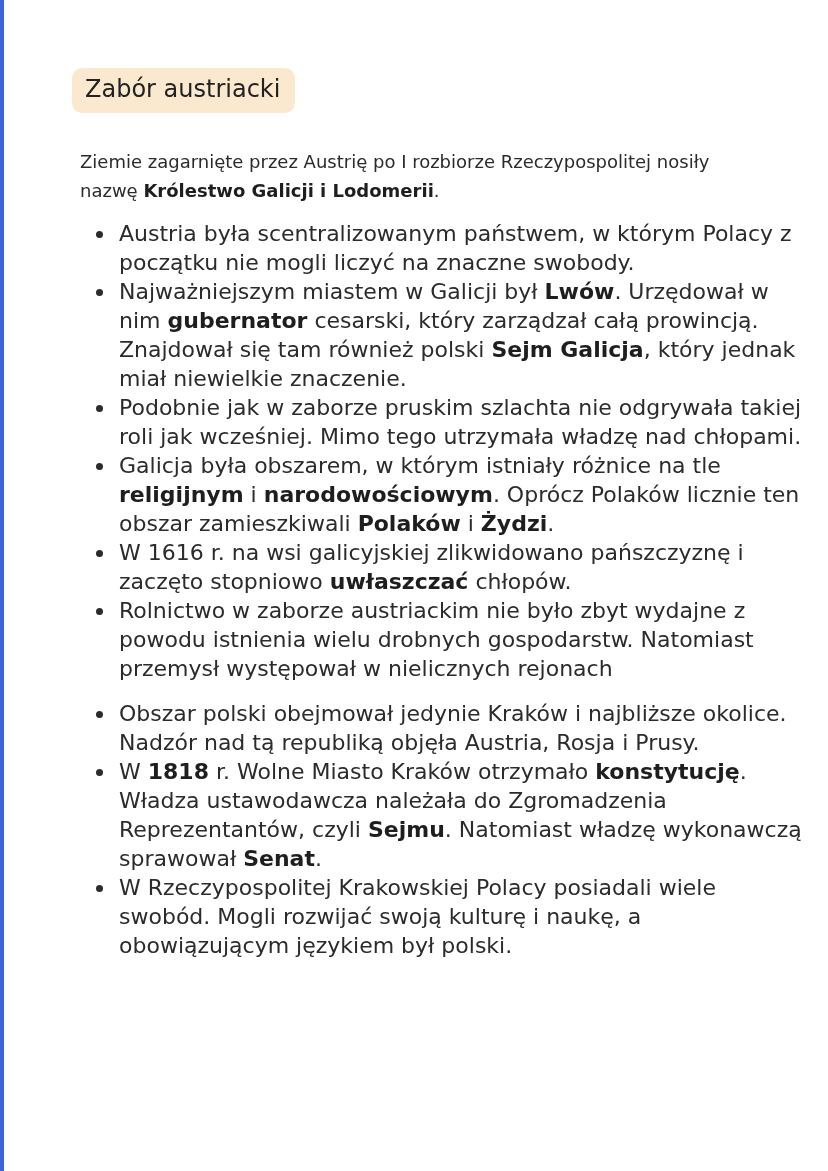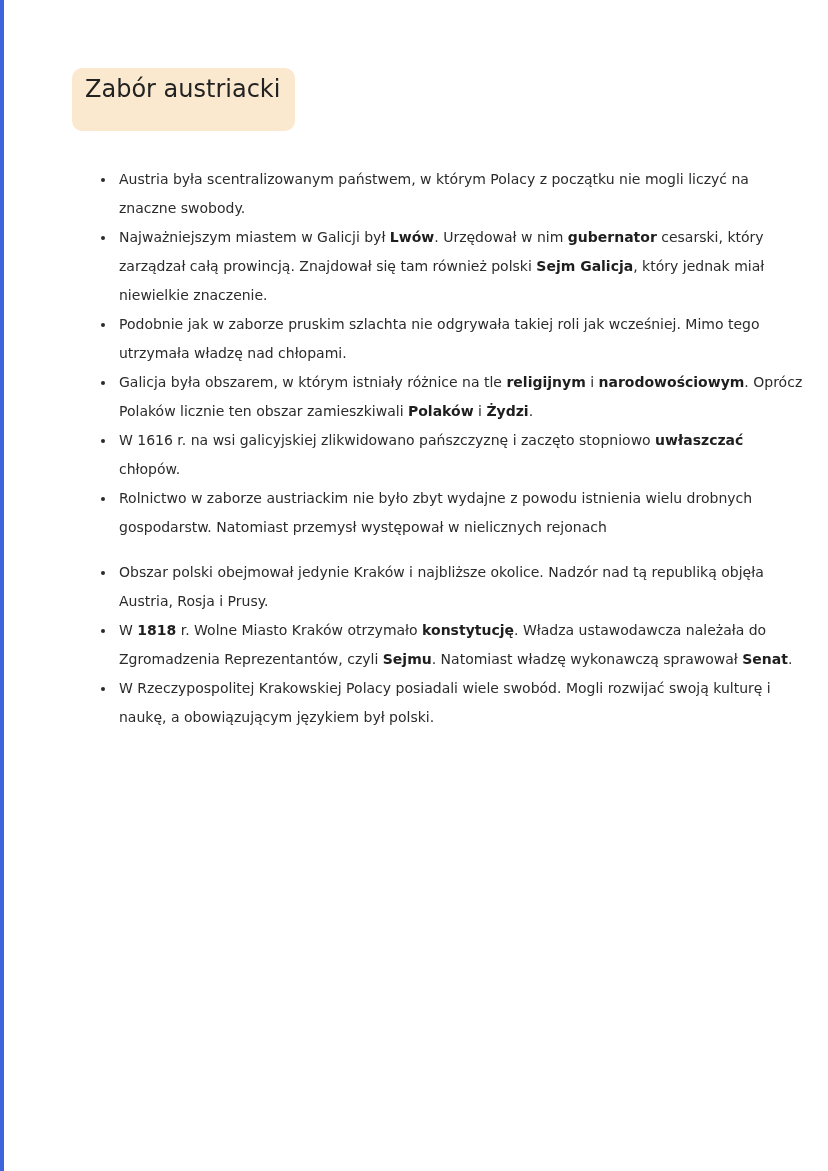--- a/index.html
+++ b/index.html
@@ -25,38 +25,38 @@
   }
   .content {
     padding: 48px 18px 0 72px;
   }
   .section { }
   .section + .section { margin-top: 16px; }
   .heading-badge {
     display: inline-block;
     background: #fbe9cf;
     border-radius: 10px;
-    padding: 7px 15px 27px 13px;
+    padding: 7px 15px 9px 13px;
     font-size: 24px;
     line-height: 1.2;
     font-weight: 400;
     color: #222222;
   }
   .intro {
     margin: 14px 0 0 8px;
     font-size: 18px;
     line-height: 29px;
     color: #2b2b2b;
   }
   .sec-1 .intro { max-width: 640px; }
   .sec-2 .intro { max-width: 750px; margin-left: 0; }
   ul.notes {
     margin: 14px 0 0 8px;
     padding-left: 36px;
-    font-size: 14px;
+    font-size: 22px;
     line-height: 29px;
     color: #2b2b2b;
     max-width: 690px;
   }
   ul.notes li {
     padding-left: 3px;
   }
   b, .seg-bold {
     font-weight: 700;
     color: #1e1e1e;
@@ -64,20 +64,21 @@
 </style>
 </head>
 <body>
 
 <div class="accent-bar"></div>
 
 <div class="content">
 
   <div class="section sec-1">
     <h2 class="heading-badge">Zabór austriacki</h2>
+    <p class="intro"><span>Ziemie zagarnięte przez Austrię po I rozbiorze Rzeczypospolitej nosiły nazwę </span><b>Królestwo Galicji i Lodomerii</b><span>.</span></p>
     <ul class="notes">
         <li><span>Austria była scentralizowanym państwem, w którym Polacy z początku nie mogli liczyć na znaczne swobody.</span></li>
         <li><span>Najważniejszym miastem w Galicji był </span><b>Lwów</b><span>. Urzędował w nim </span><b>gubernator</b><span> cesarski, który zarządzał całą prowincją. Znajdował się tam również polski </span><b>Sejm Galicja</b><span>, który jednak miał niewielkie znaczenie.</span></li>
         <li><span>Podobnie jak w zaborze pruskim szlachta nie odgrywała takiej roli jak wcześniej. Mimo tego utrzymała władzę nad chłopami.</span></li>
         <li><span>Galicja była obszarem, w którym istniały różnice na tle </span><b>religijnym</b><span> i </span><b>narodowościowym</b><span>. Oprócz Polaków licznie ten obszar zamieszkiwali </span><b>Polaków</b><span> i </span><b>Żydzi</b><span>.</span></li>
         <li><span>W 1616 r. na wsi galicyjskiej zlikwidowano pańszczyznę i zaczęto stopniowo </span><b>uwłaszczać</b><span> chłopów.</span></li>
         <li><span>Rolnictwo w zaborze austriackim nie było zbyt wydajne z powodu istnienia wielu drobnych gospodarstw. Natomiast przemysł występował w nielicznych rejonach</span></li>
       </ul>
   </div>
 

